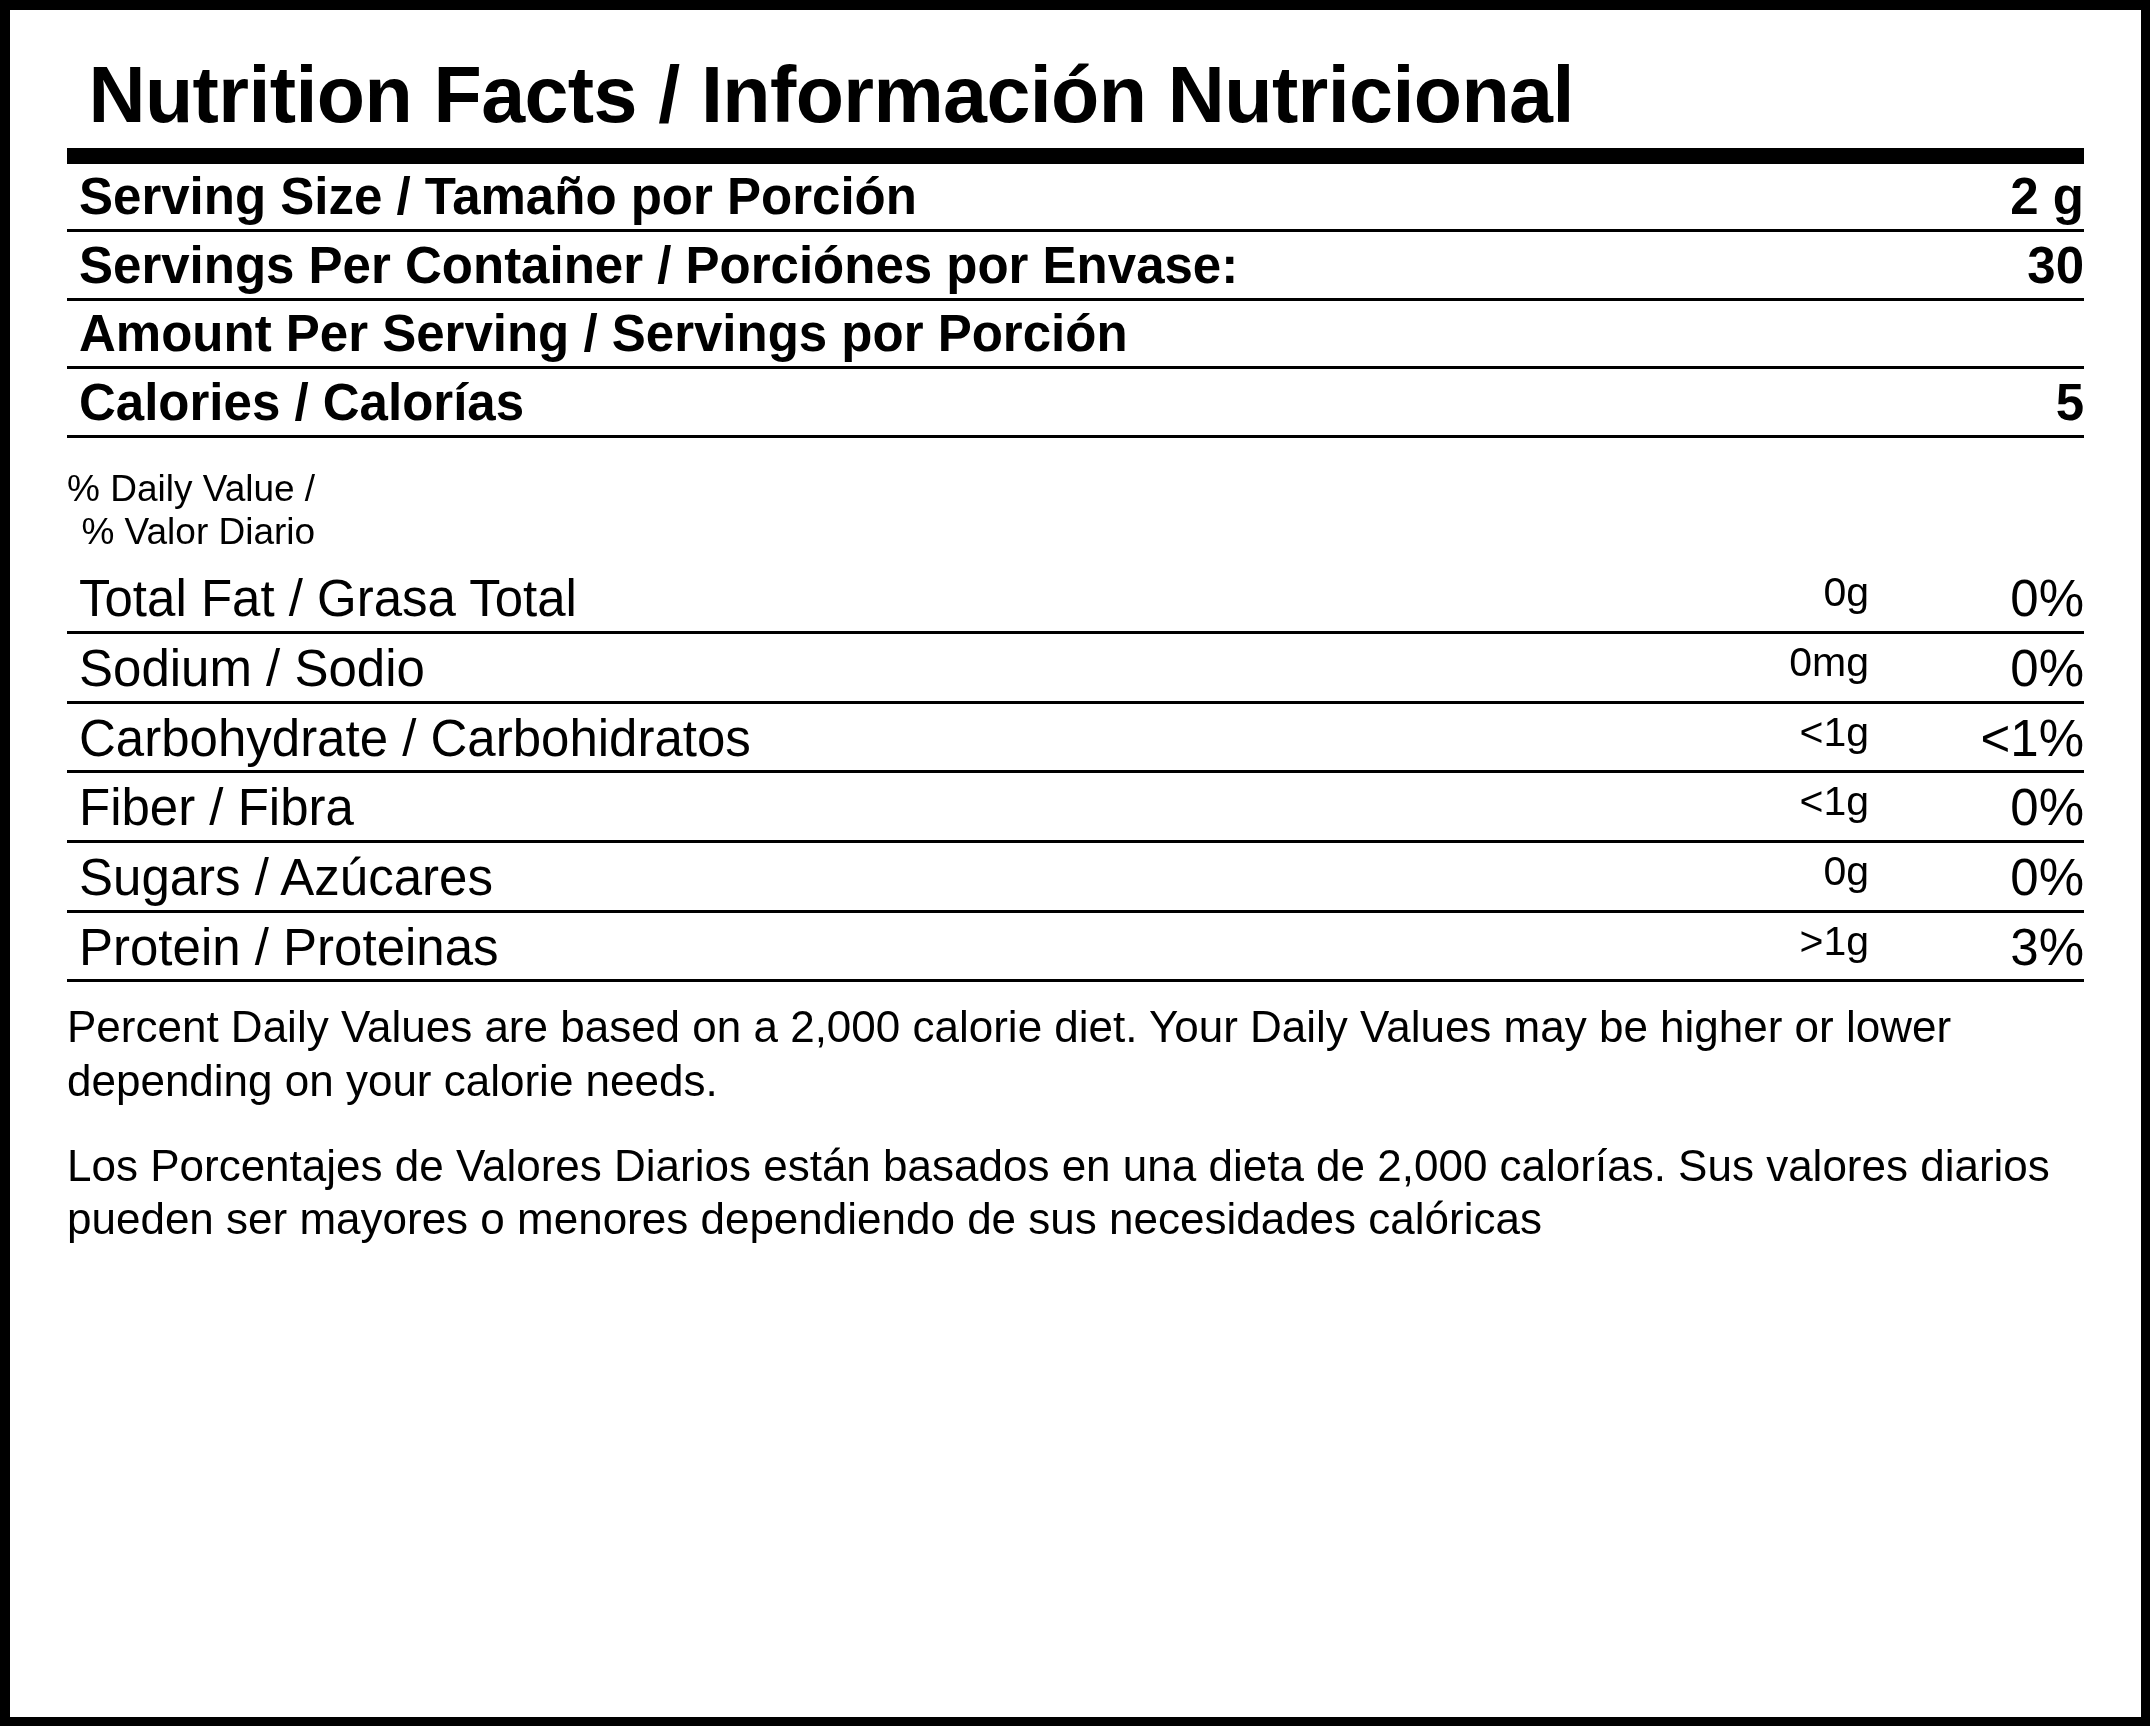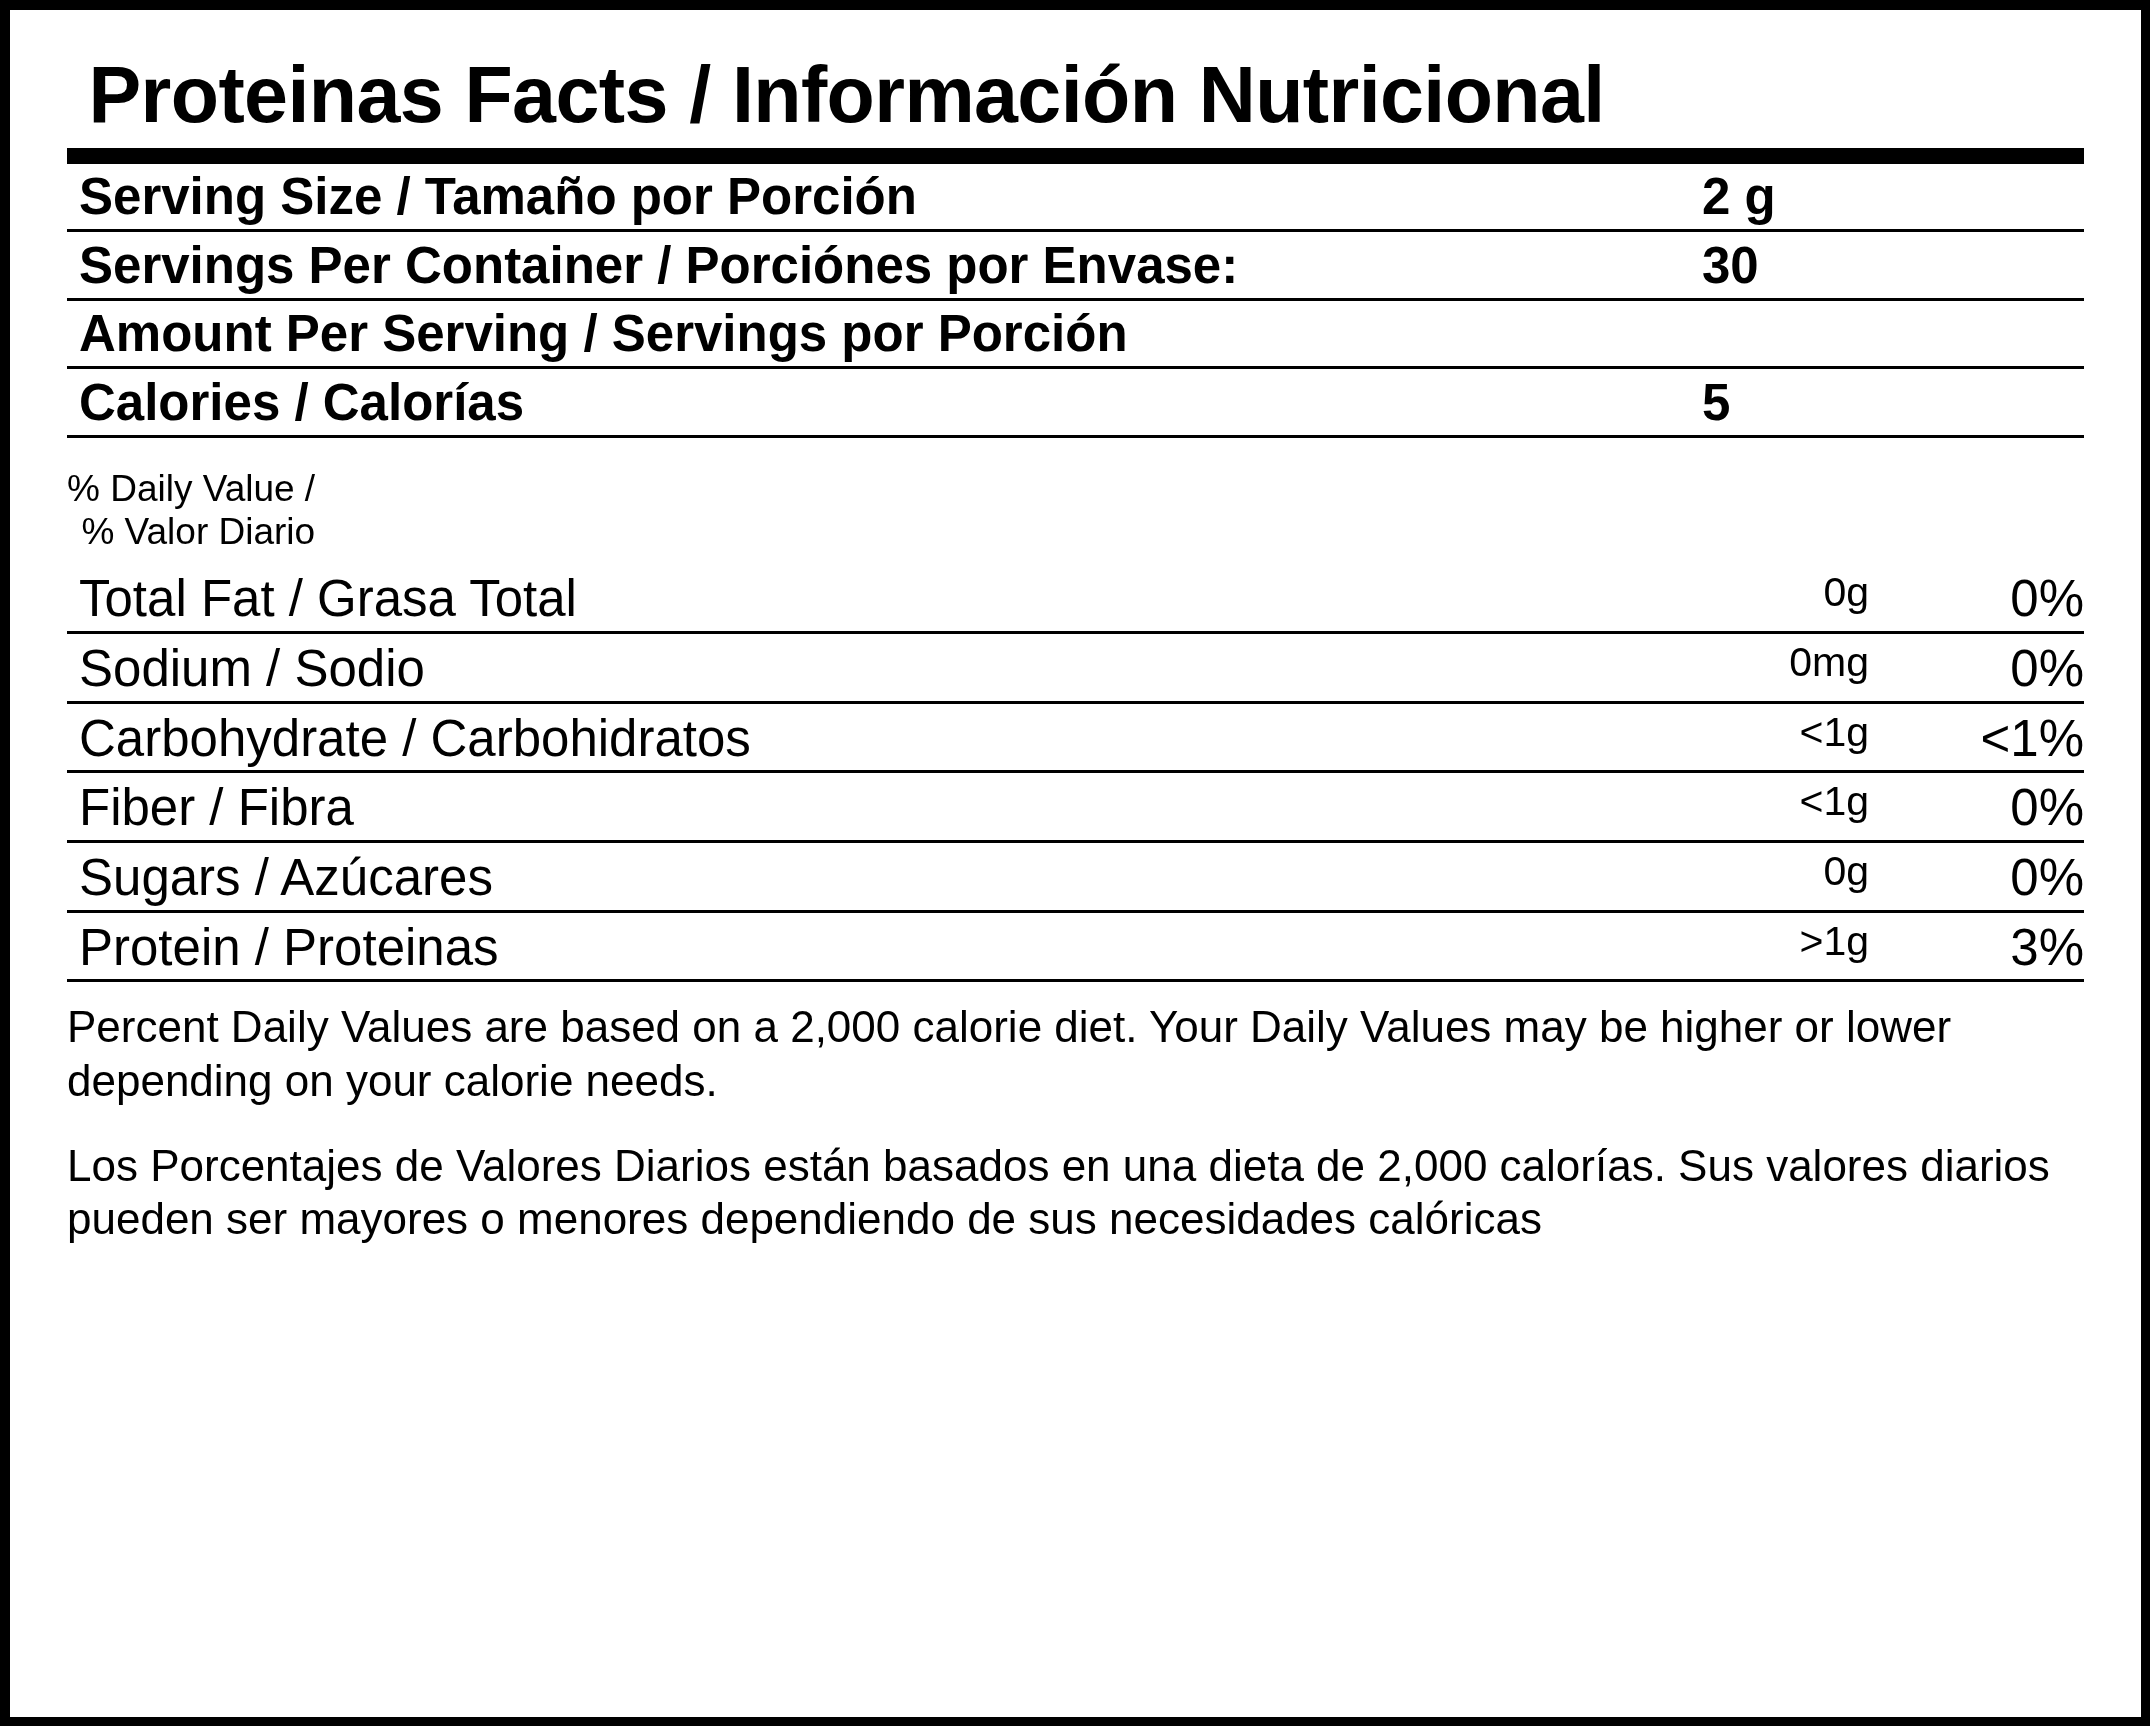--- a/index.html
+++ b/index.html
@@ -57,21 +57,21 @@
     font-size: 51px;
     line-height: 1.12;
     white-space: nowrap;
     padding-left: 12px;
   }
   .row .spacer { flex: 1 1 auto; }
 
   .row .val {
     font-size: 51px;
     line-height: 1.12;
-    text-align: left;
+    text-align: right;
     white-space: nowrap;
   }
 
   
   .col-val-left {
     width: 382px;
     padding-left: 18px;
   }
 
   
@@ -124,21 +124,21 @@
     line-height: 1.22;
     margin-bottom: 31px;
   }
   .footnote:last-child { margin-bottom: 16px; }
 </style>
 </head>
 <body>
 
 <div class="label-panel">
 
-  <div class="title">Proteinas Facts / Información Nutricional</div>
+  <div class="title">Nutrition Facts / Información Nutricional</div>
 
   <div class="thick-rule"></div>
 
   <div class="serving-block">
 
     <div class="row">
       <div class="name">Serving Size / Tamaño por Porción</div>
       <div class="spacer"></div>
       <div class="val col-val-left">2 g</div>
     </div>

